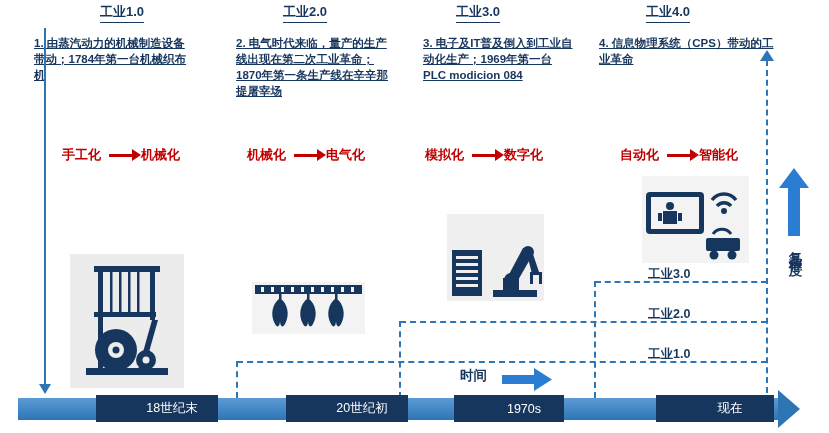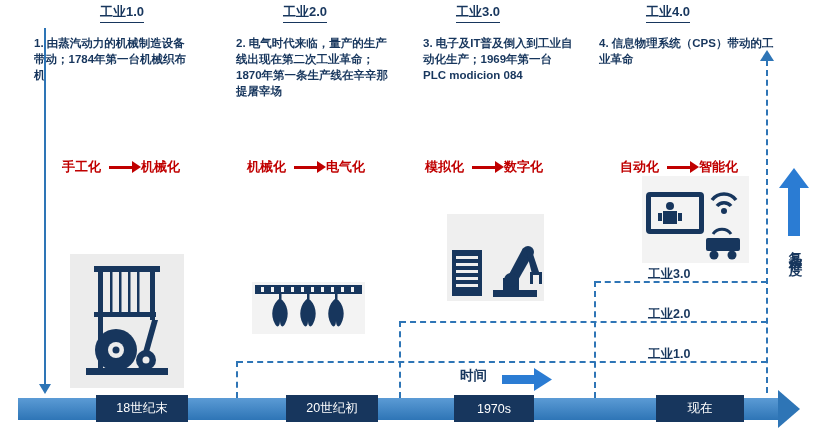--- a/index.html
+++ b/index.html
@@ -1,21 +1,21 @@
 <!DOCTYPE html>
 <html><head>
 <meta charset="utf-8">
 <style>
   html,body{margin:0;padding:0;background:#fff;}
   .canvas{position:relative;width:829px;height:433px;background:#ffffff;overflow:hidden;
           font-family:"Liberation Sans","DejaVu Sans",sans-serif;}
   .col-title{position:absolute;top:3px;font-size:13px;font-weight:bold;color:#17365D;
              border-bottom:1.5px solid #17365D;padding-bottom:1px;white-space:nowrap;}
-  .col-desc{position:absolute;top:36px;font-size:11.5px;line-height:1.38;color:#17365D;font-weight:bold;}
-  .transition{position:absolute;top:158px;display:flex;align-items:center;font-size:13px;
+  .col-desc{position:absolute;top:36px;font-size:11.5px;line-height:1.38;color:#17365D;font-weight:bold;text-decoration:underline;}
+  .transition{position:absolute;top:146px;display:flex;align-items:center;font-size:13px;
               font-weight:bold;color:#C00000;white-space:nowrap;}
   .rarrow{position:relative;display:inline-block;width:24px;height:3px;background:#C00000;margin:0 8px;}
   .rarrow::after{content:"";position:absolute;right:-8px;top:-5px;width:0;height:0;
                  border-left:9px solid #C00000;border-top:6.5px solid transparent;border-bottom:6.5px solid transparent;}
   .figure{position:absolute;}
   .figure svg{display:block;width:100%;height:100%;}
   .axis-line-left{position:absolute;left:44px;top:28px;width:2px;height:358px;background:#2E75B6;}
   .axis-arrow-down{position:absolute;left:39px;top:384px;width:0;height:0;
                    border-top:10px solid #2E75B6;border-left:6px solid transparent;border-right:6px solid transparent;}
   .dash-h{position:absolute;height:0;border-top:2px dashed #2E75B6;}
@@ -27,21 +27,21 @@
   .complexity-label{position:absolute;left:786px;top:240px;writing-mode:vertical-rl;
                     font-size:13.5px;font-weight:bold;color:#17365D;letter-spacing:4px;}
   .time-label{position:absolute;left:460px;top:367px;font-size:13.5px;font-weight:bold;color:#17365D;text-align:right;}
   .big-up-arrow{position:absolute;left:779px;top:168px;}
   .time-arrow{position:absolute;left:502px;top:365px;}
   .timeline-band{position:absolute;left:18px;top:398px;width:760px;height:22px;
                  background:linear-gradient(180deg,#5B9BD5,#2E75B6);}
   .timeline-tip{position:absolute;left:778px;top:390px;width:0;height:0;
                 border-left:22px solid #2E75B6;border-top:19px solid transparent;border-bottom:19px solid transparent;}
   .era{position:absolute;top:395px;height:27px;background:#17365D;color:#ffffff;font-size:12.5px;
-       display:flex;align-items:center;justify-content:center;}
+       display:flex;align-items:center;justify-content:center;padding-left:30px;}
 </style>
 </head>
 <body>
 
 <div class="canvas">
 
   <div class="col-title" style="left:100px">工业1.0</div>
   <div class="col-title" style="left:283px">工业2.0</div>
   <div class="col-title" style="left:456px">工业3.0</div>
   <div class="col-title" style="left:646px">工业4.0</div>

